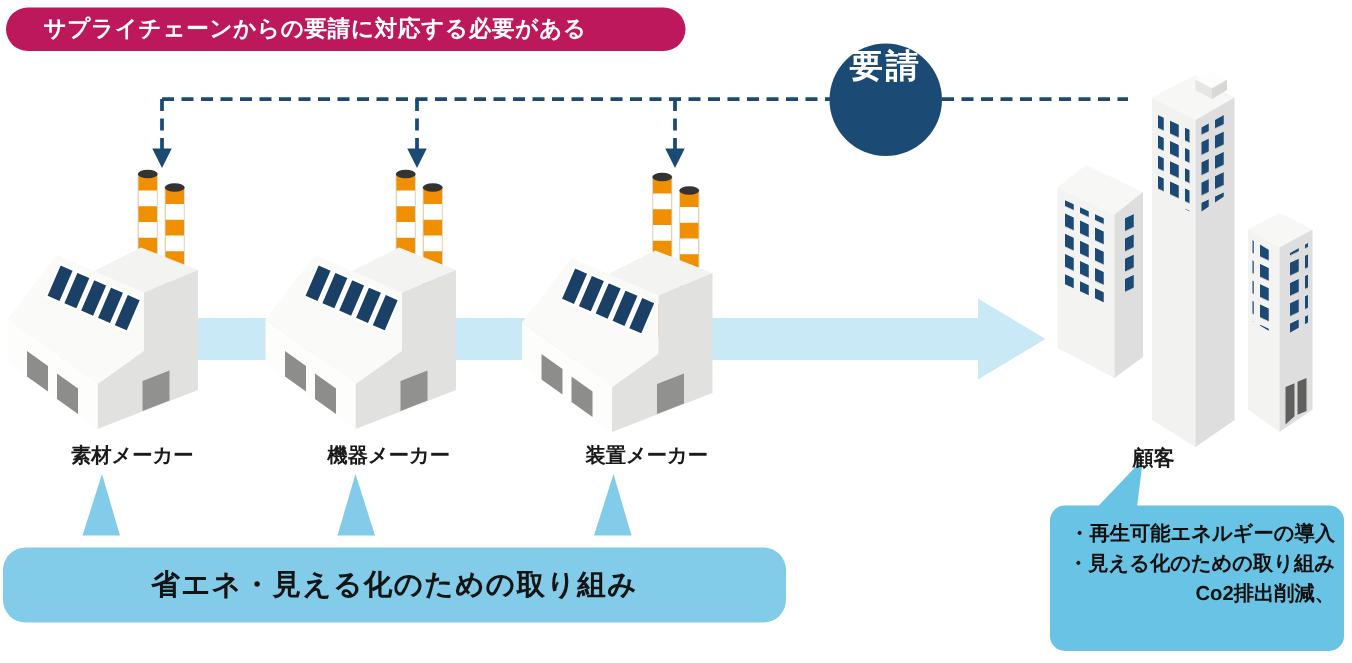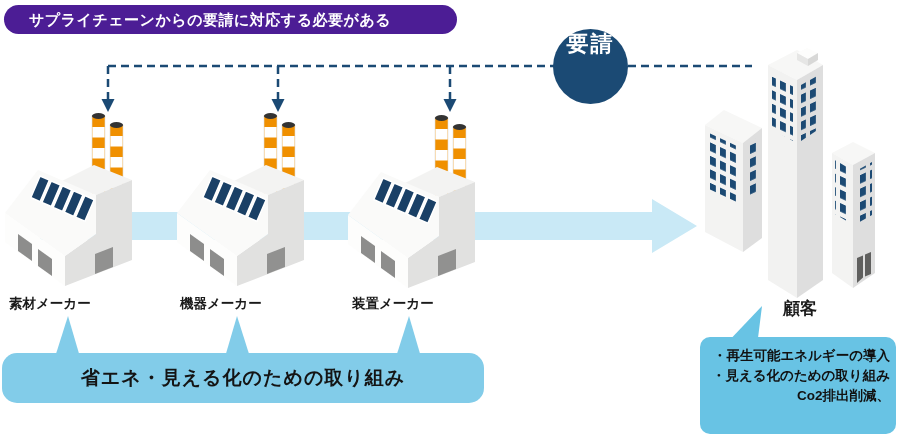--- a/index.html
+++ b/index.html
@@ -2,43 +2,43 @@
 <html><head>
 <meta charset="utf-8">
 <style>
   * { margin:0; padding:0; box-sizing:border-box; }
   body { background:#ffffff; font-family:"Liberation Sans","DejaVu Sans",sans-serif; }
   .stage{ position:relative; width:901px; height:442px; background:#ffffff; overflow:hidden; }
   .art{ position:absolute; left:0; top:0; z-index:0; }
 
   .header-pill{
     position:absolute; left:4px; top:5px; width:453px; height:29px;
-    background:#4c1d95; border-radius:15px; color:#ffffff;
+    background:#be185d; border-radius:15px; color:#ffffff;
     font-size:15px; font-weight:bold; line-height:29px; padding-left:25px;
     letter-spacing:0.5px; z-index:3;
   }
   .request-badge{
     position:absolute; left:553px; top:29px; width:75px; height:75px;
     border-radius:50%; background:#1b4a74; color:#ffffff;
     display:flex; justify-content:center;
     font-size:22px; font-weight:bold; letter-spacing:2px; z-index:3;
   }
   .maker-label{
-    position:absolute; top:295px; width:120px; text-align:left;
+    position:absolute; top:295px; width:120px; text-align:right;
     font-size:13.5px; font-weight:bold; color:#1a1a1a; z-index:2;
   }
   .maker-label.m1{ left:9px; }
   .maker-label.m2{ left:180px; }
   .maker-label.m3{ left:352px; }
   .customer-label{
-    position:absolute; left:755px; top:297px; width:90px; text-align:center;
-    font-size:17px; font-weight:bold; color:#1a1a1a; z-index:2;
+    position:absolute; left:755px; top:297px; width:90px; text-align:left;
+    font-size:14px; font-weight:bold; color:#1a1a1a; z-index:2;
   }
   .initiative-banner{
-    position:absolute; left:2px; top:353px; width:482px; height:50px;
+    position:absolute; left:2px; top:365px; width:522px; height:50px;
     background:#82cce9; border-radius:15px; z-index:2;
     display:flex; align-items:center; justify-content:center;
     font-size:19px; font-weight:bold; color:#141414; letter-spacing:1px;
   }
   .customer-callout{
     position:absolute; left:700px; top:337px; width:196px; height:97px;
     background:#68c3e4; border-radius:10px; z-index:2;
     padding:9px 6px 0 11px; color:#111111;
     font-size:13.5px; font-weight:bold; line-height:20px;text-align:right;
   }

